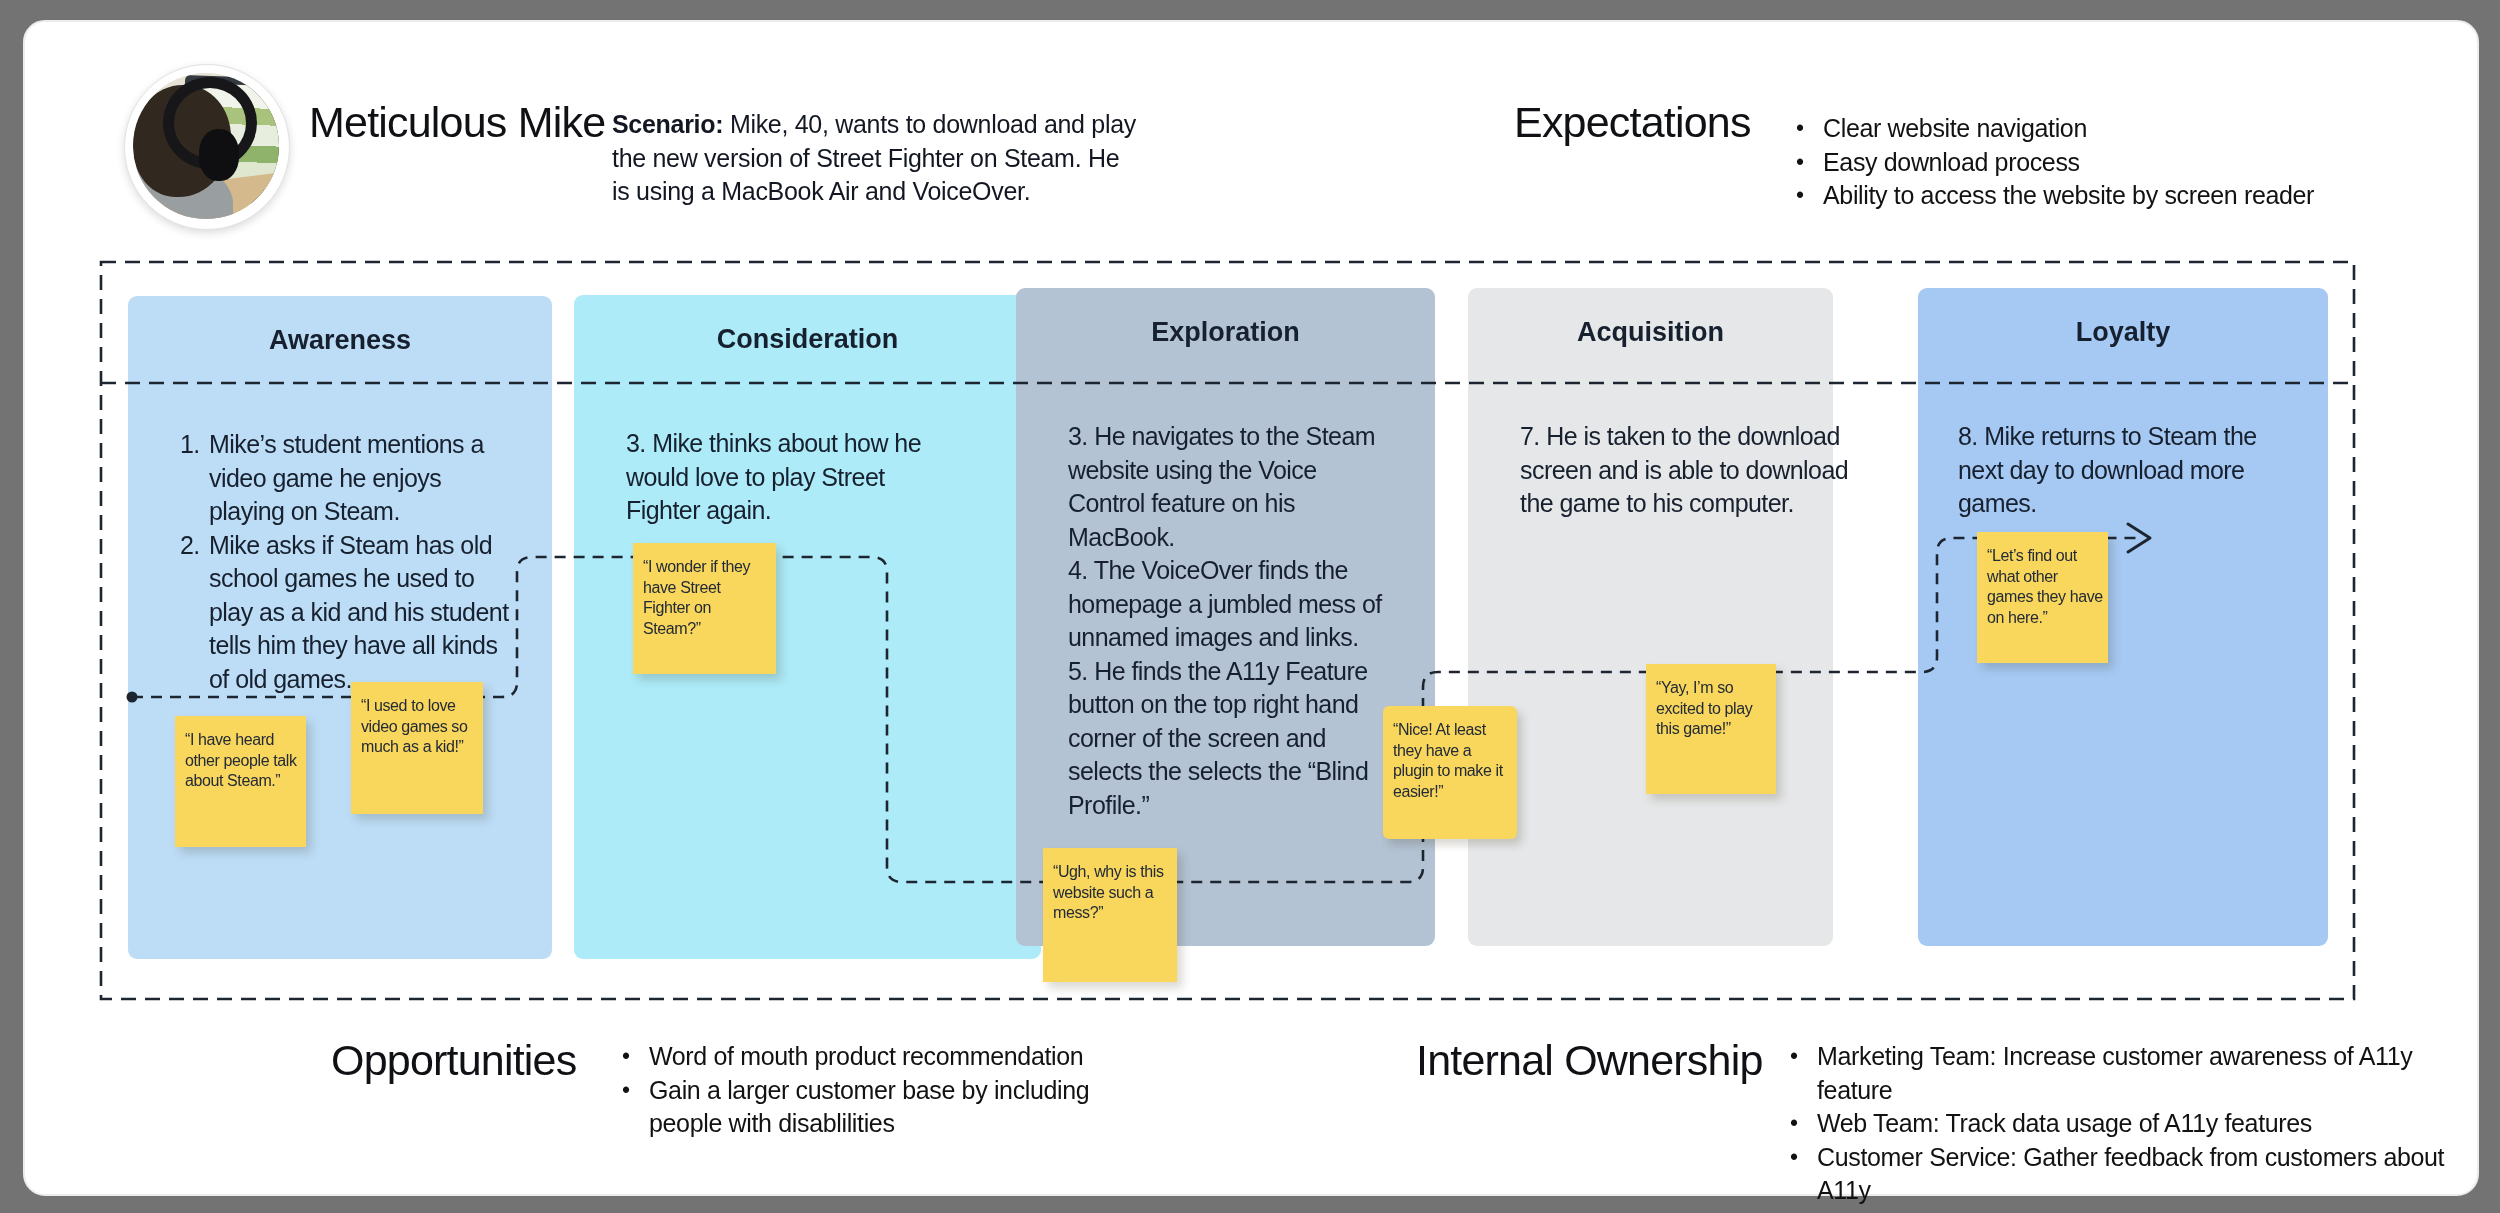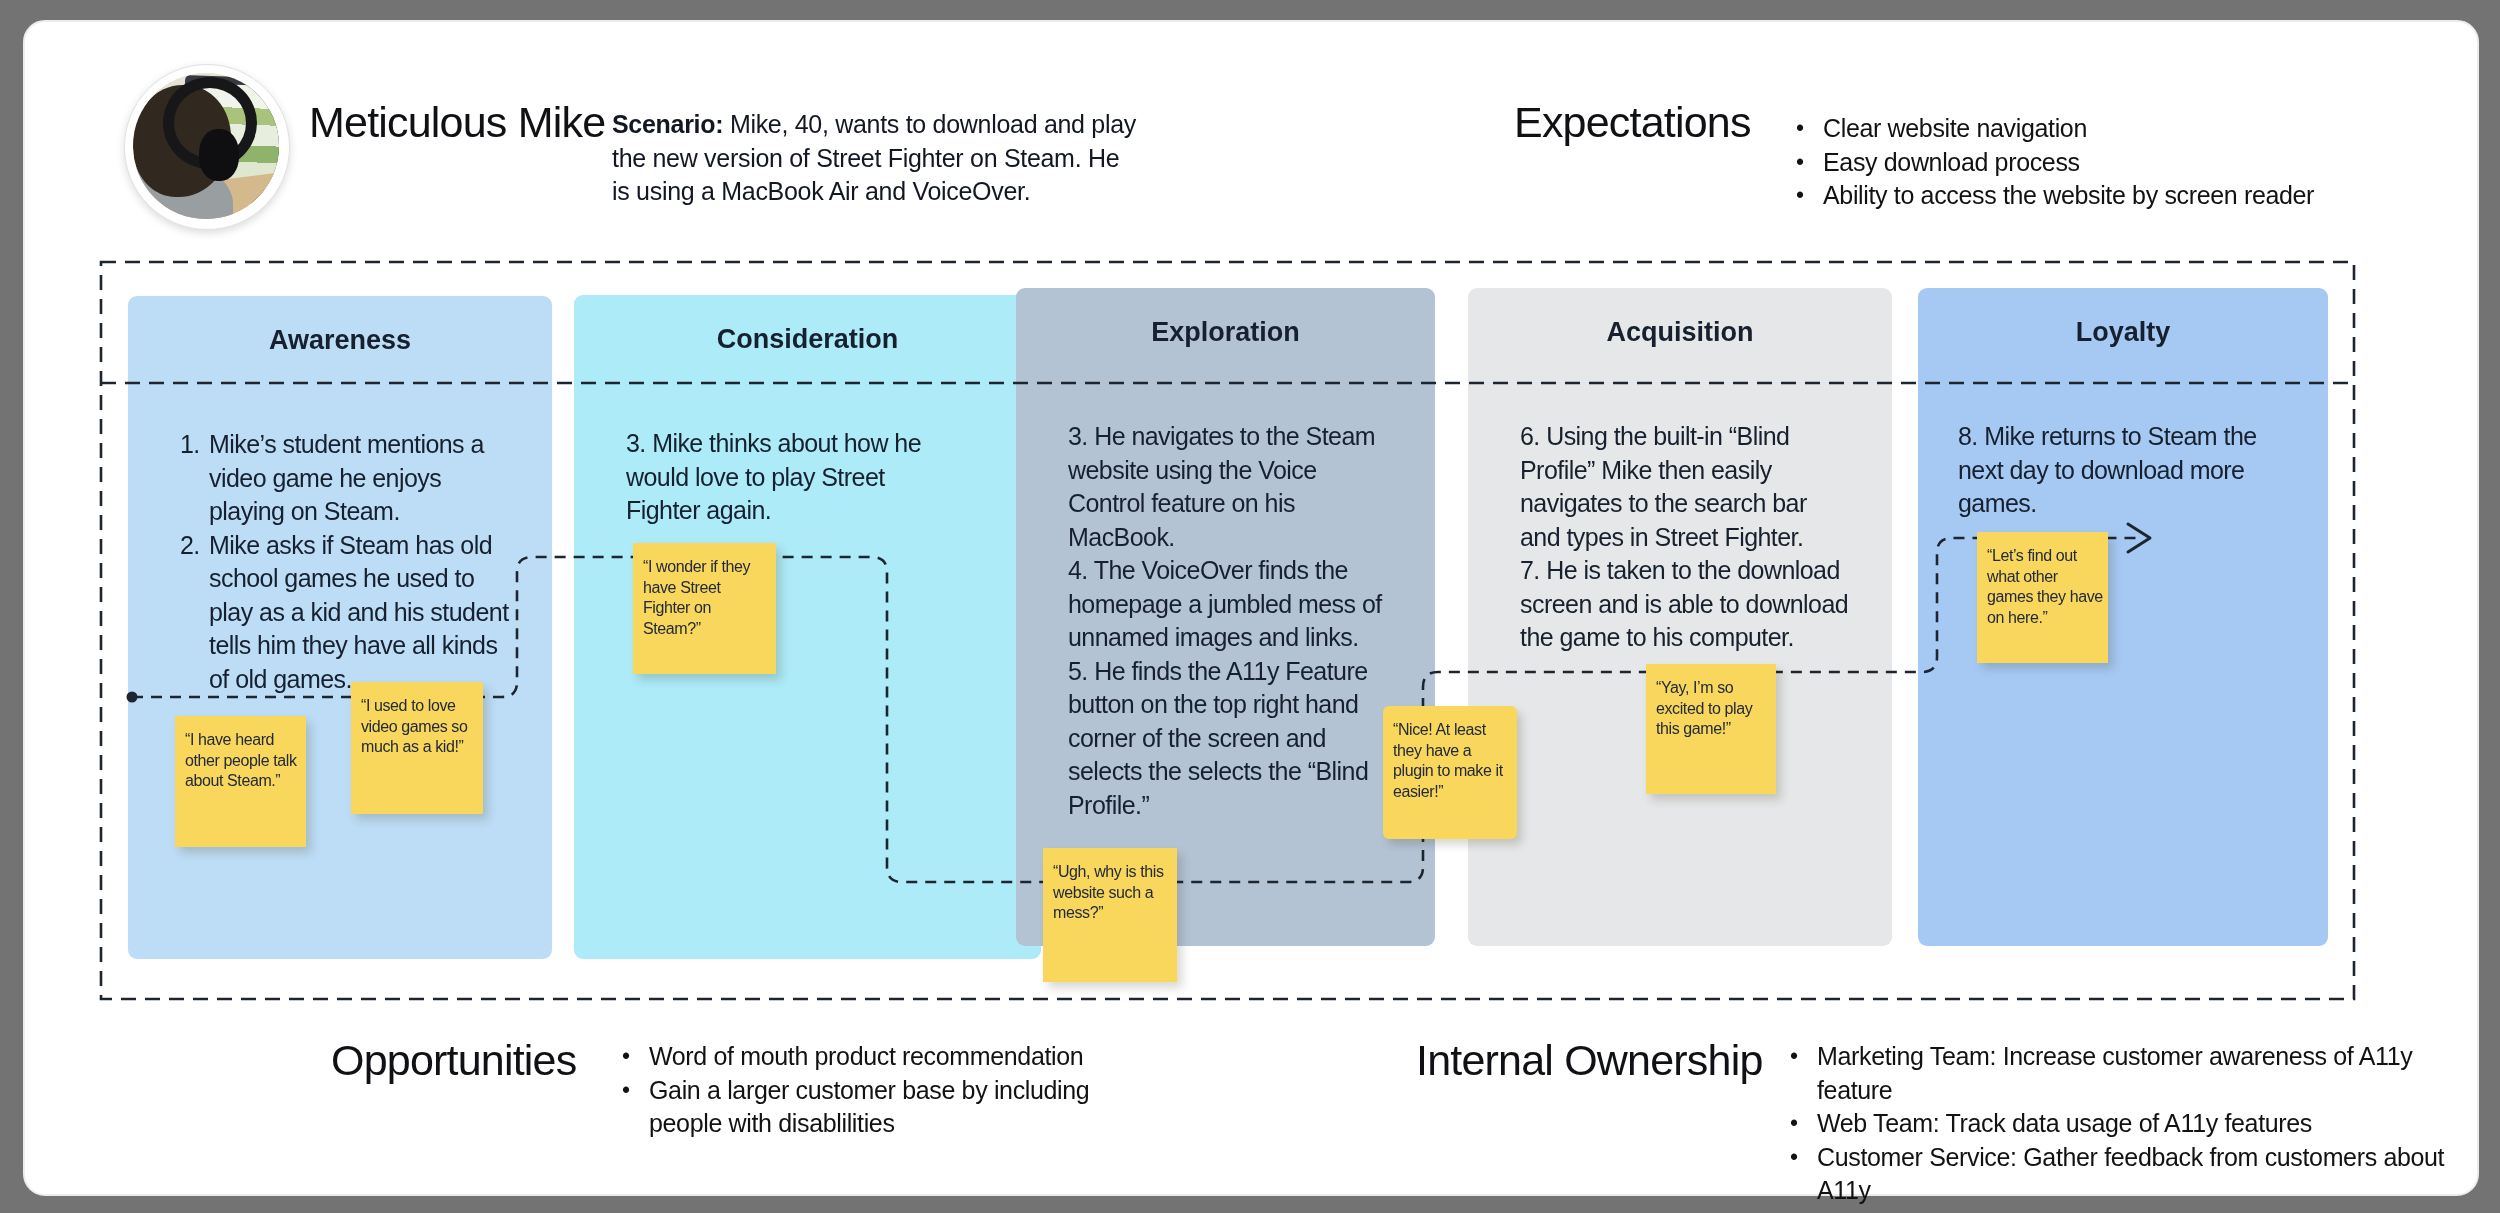--- a/index.html
+++ b/index.html
@@ -142,27 +142,23 @@
 homepage a jumbled mess of
 unnamed images and links.</p>
       <p>5. He finds the A11y Feature
 button on the top right hand
 corner of the screen and
 selects the selects the “Blind
 Profile.”</p>
     </div>
   </div>
 
-  <div class="stage stage-acquisition" style="left:1468px;top:288px;width:424px;height:658px;">
+  <div class="stage stage-acquisition" style="left:1468px;top:288px;width:365px;height:658px;">
     <div class="stage-title">Acquisition</div>
     <div class="stage-body">
-      <p>6. Using the built-in “Blind
-Profile” Mike then easily
-navigates to the search bar
-and types in Street Fighter.</p>
       <p>7. He is taken to the download
 screen and is able to download
 the game to his computer.</p>
     </div>
   </div>
 
   <div class="stage stage-loyalty" style="left:1918px;top:288px;width:410px;height:658px;">
     <div class="stage-title">Loyalty</div>
     <div class="stage-body">
       <p>8. Mike returns to Steam the

